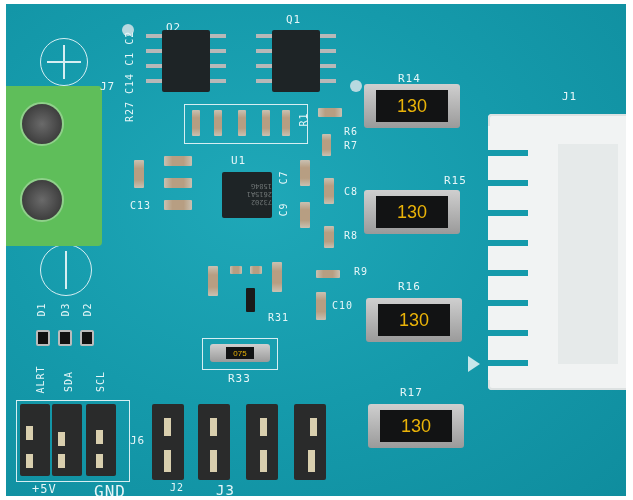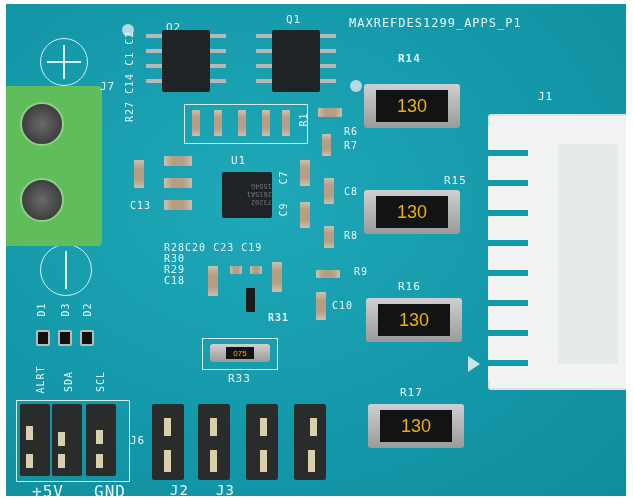--- a/index.html
+++ b/index.html
@@ -21,21 +21,20 @@
   .conn{position:absolute;background:#f1f3f3;}
   .tb{position:absolute;background:#5fbe5a;}
   .screw{position:absolute;border-radius:50%;background:radial-gradient(#6a6a6a,#2c2c2c);border:2px solid #8fd08a;}
   .via{position:absolute;width:12px;height:12px;border-radius:50%;background:#b8d9e0;}
 </style>
 </head>
 <body>
 
 <div class="board">
 
-  <div class="sk" style="left:343px;top:12px;font-size:12px;">MAXREFDES1299_APPS_P1</div>
 
   <div class="outline" style="left:34px;top:34px;width:46px;height:46px;border-radius:50%;">
     <div style="position:absolute;left:22px;top:6px;width:1.5px;height:34px;background:#d6eef2"></div>
     <div style="position:absolute;left:6px;top:22px;width:34px;height:1.5px;background:#d6eef2"></div>
   </div>
   <div class="outline" style="left:34px;top:240px;width:50px;height:50px;border-radius:50%;">
     <div style="position:absolute;left:24px;top:6px;width:1.5px;height:38px;background:#d6eef2"></div>
   </div>
 
   <div class="sk" style="left:160px;top:9px;margin-top:8px;">Q2</div>
@@ -93,59 +92,55 @@
   </div>
   <div class="sk" style="left:270px;top:168px;transform:rotate(-90deg);font-size:10px;">C7</div>
   <div class="sk" style="left:270px;top:200px;transform:rotate(-90deg);font-size:10px;">C9</div>
   <div class="smdv" style="left:294px;top:156px;width:10px;height:26px;"></div>
   <div class="smdv" style="left:294px;top:198px;width:10px;height:26px;"></div>
   <div class="smdv" style="left:318px;top:174px;width:10px;height:26px;"></div>
   <div class="sk" style="left:338px;top:182px;font-size:10px;">C8</div>
   <div class="smdv" style="left:318px;top:222px;width:10px;height:22px;"></div>
   <div class="sk" style="left:338px;top:226px;font-size:10px;">R8</div>
 
-  <div class="sk" style="left:158px;top:238px;font-size:10px;line-height:11px;">
-    <span>R28</span><span>C20</span> <span>C23</span> <span>C19</span><br>
-    <span>R30</span><br><span>R29</span><br><span>C18</span>
-  </div>
   <div class="smdv" style="left:202px;top:262px;width:10px;height:30px;"></div>
   <div class="smd" style="left:224px;top:262px;width:12px;height:8px;"></div>
   <div class="smd" style="left:244px;top:262px;width:12px;height:8px;"></div>
   <div class="smdv" style="left:266px;top:258px;width:10px;height:30px;"></div>
   <div class="smdv" style="left:240px;top:284px;width:9px;height:24px;background:#1a1a1a;"></div>
-  <div class="sk" style="left:262px;top:308px;font-size:10px;font-weight:bold;">R31</div>
+  <div class="sk" style="left:262px;top:308px;font-size:10px;">R31</div>
   <div class="smd" style="left:310px;top:266px;width:24px;height:8px;"></div>
   <div class="sk" style="left:348px;top:262px;font-size:10px;">R9</div>
   <div class="smdv" style="left:310px;top:288px;width:10px;height:28px;"></div>
   <div class="sk" style="left:326px;top:296px;font-size:10px;">C10</div>
 
   <div class="outline" style="left:196px;top:334px;width:74px;height:30px;"></div>
   <div class="res" style="left:204px;top:340px;width:60px;height:18px;">
     <div class="body" style="left:16px;right:16px;top:3px;bottom:3px;font-size:8px;">075</div>
   </div>
   <div class="sk" style="left:222px;top:368px;">R33</div>
 
-  <div class="sk" style="left:392px;top:48px;font-weight:bold;">R14</div>
+  <div class="sk" style="left:392px;top:68px;">R14</div>
   <div class="res" style="left:358px;top:80px;width:96px;height:44px;">
       <div class="body">130</div>
     </div>
   <div class="sk" style="left:392px;top:170px;padding-left:46px;">R15</div>
   <div class="res" style="left:358px;top:186px;width:96px;height:44px;">
       <div class="body">130</div>
     </div>
   <div class="sk" style="left:392px;top:276px;">R16</div>
   <div class="res" style="left:360px;top:294px;width:96px;height:44px;">
       <div class="body">130</div>
     </div>
   <div class="sk" style="left:394px;top:382px;">R17</div>
   <div class="res" style="left:362px;top:400px;width:96px;height:44px;">
       <div class="body">130</div>
     </div>
 
-  <div class="sk" style="left:532px;top:86px;">J1</div>
+  <div class="sk" style="left:556px;top:86px;">J1</div>
   <div class="conn" style="left:482px;top:110px;width:140px;height:276px;border-radius:4px 0 0 4px;box-shadow:inset 0 0 0 2px #dde2e2;">
     <div style="position:absolute;left:0;top:12px;width:40px;height:254px;background:repeating-linear-gradient(#f1f3f3 0 24px,#159aab 24px 30px);"></div>
     <div style="position:absolute;left:70px;top:30px;width:60px;height:220px;background:#e6eaea;"></div>
   </div>
   <div style="position:absolute;left:462px;top:352px;width:0;height:0;border-top:8px solid transparent;border-bottom:8px solid transparent;border-left:12px solid #c8e6ea;"></div>
 
   <div class="sk" style="left:28px;top:300px;transform:rotate(-90deg);font-size:10px;">D1</div>
   <div class="sk" style="left:52px;top:300px;transform:rotate(-90deg);font-size:10px;">D3</div>
   <div class="sk" style="left:74px;top:300px;transform:rotate(-90deg);font-size:10px;">D2</div>
   <div class="led" style="left:30px;top:326px;"></div>
@@ -163,34 +158,34 @@
     </div>
   <div class="hdr" style="left:46px;top:400px;width:30px;height:72px;">
       <div class="hpin" style="left:6px;top:28px"></div>
       <div class="hpin" style="left:6px;top:50px"></div>
     </div>
   <div class="hdr" style="left:80px;top:400px;width:30px;height:72px;">
       <div class="hpin" style="left:10px;top:26px"></div>
       <div class="hpin" style="left:10px;top:50px"></div>
     </div>
   <div class="sk" style="left:124px;top:430px;">J6</div>
-  <div class="sk" style="left:26px;top:478px;font-size:16px;">+5V</div>
+  <div class="sk" style="left:26px;top:478px;font-size:12px;">+5V</div>
   <div class="sk" style="left:88px;top:478px;font-size:16px;">GND</div>
 
   <div class="hdr" style="left:146px;top:400px;width:32px;height:76px;">
       <div class="hpin" style="left:12px;top:14px;height:18px"></div>
       <div class="hpin" style="left:12px;top:46px;height:22px"></div>
     </div>
   <div class="hdr" style="left:192px;top:400px;width:32px;height:76px;">
       <div class="hpin" style="left:12px;top:14px;height:18px"></div>
       <div class="hpin" style="left:12px;top:46px;height:22px"></div>
     </div>
   <div class="hdr" style="left:240px;top:400px;width:32px;height:76px;">
       <div class="hpin" style="left:14px;top:14px;height:18px"></div>
       <div class="hpin" style="left:14px;top:46px;height:22px"></div>
     </div>
   <div class="hdr" style="left:288px;top:400px;width:32px;height:76px;">
       <div class="hpin" style="left:16px;top:14px;height:18px"></div>
       <div class="hpin" style="left:14px;top:46px;height:22px"></div>
     </div>
-  <div class="sk" style="left:164px;top:478px;font-size:14px;">J2</div>
+  <div class="sk" style="left:164px;top:478px;font-size:10px;">J2</div>
   <div class="sk" style="left:210px;top:478px;font-size:14px;">J3</div>
 </div>
 
 </body></html>

